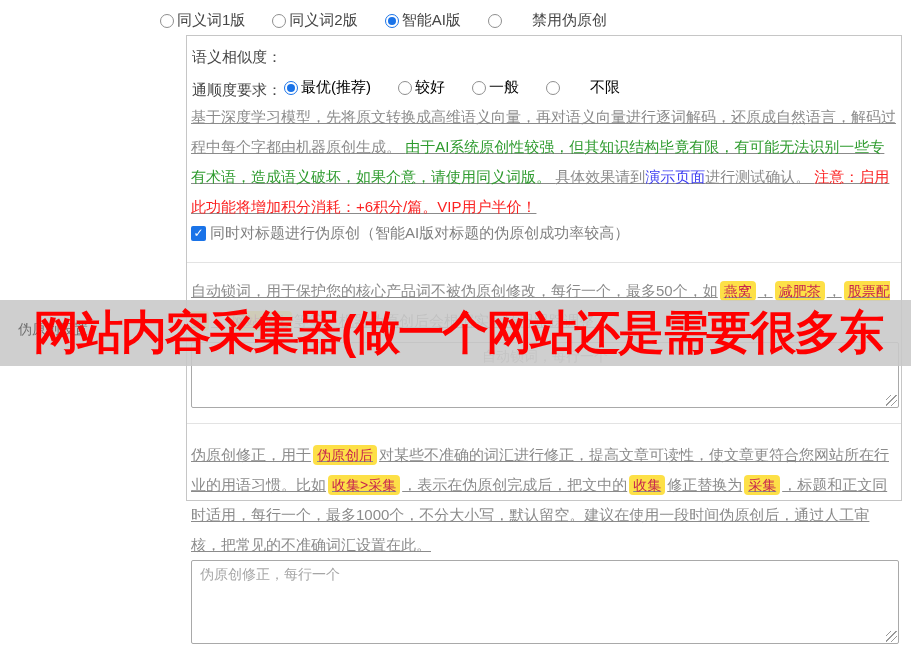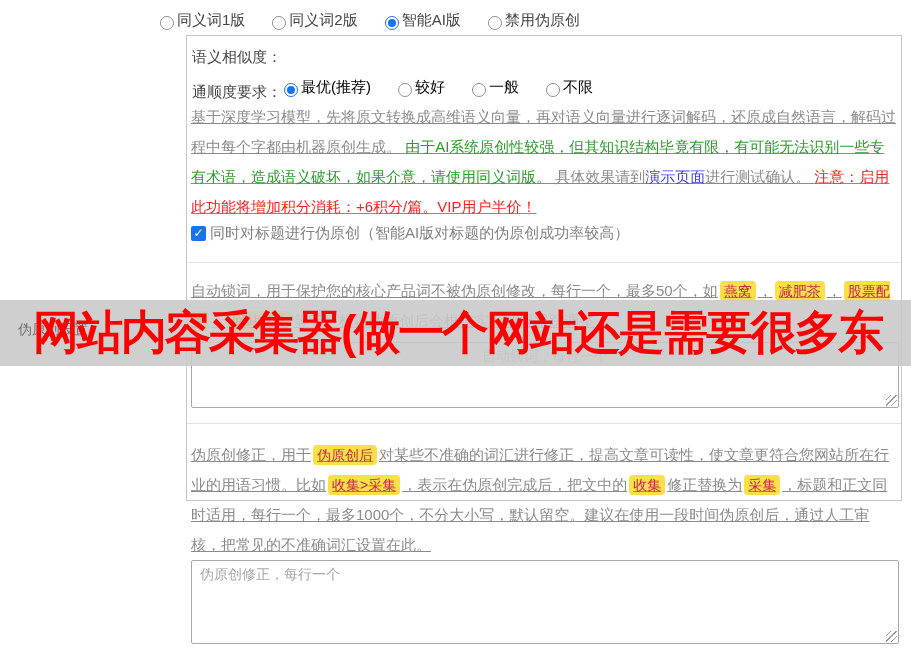--- a/index.html
+++ b/index.html
@@ -1,22 +1,22 @@
 <!DOCTYPE html>
 <html><head>
 <meta charset="utf-8">
 <style>
   html,body{margin:0;padding:0;background:#fff;}
   .page{position:relative;width:911px;height:658px;background:#ffffff;overflow:hidden;
         font-family:"Liberation Sans","DejaVu Sans",sans-serif;font-size:15px;}
 
   
   .optrow{position:absolute;white-space:nowrap;color:#454545;}
-  .opt{display:inline-flex;align-items:flex-end;margin-right:27px;cursor:pointer;}
-  .opt:last-child{margin-right:0;}
+  .opt{display:inline-flex;align-items:center;margin-right:27px;cursor:pointer;}
+  .opt:last-child{margin-right:0;gap:27px;}
   .radio{box-sizing:border-box;width:14px;height:14px;border:1px solid #8f8f8f;border-radius:50%;
          margin-right:3px;position:relative;background:#fff;flex:0 0 auto;}
   .radio.sel{border-color:#1a73e8;}
   .radio.sel::after{content:"";position:absolute;left:2px;top:2px;right:2px;bottom:2px;
          border-radius:50%;background:#1a73e8;}
   .rowlabel{color:#454545;margin-right:2px;}
 
   
   .panel{position:absolute;left:186px;top:35px;width:716px;height:466px;box-sizing:border-box;
          border:1px solid #c6c6c6;background:#fff;}

